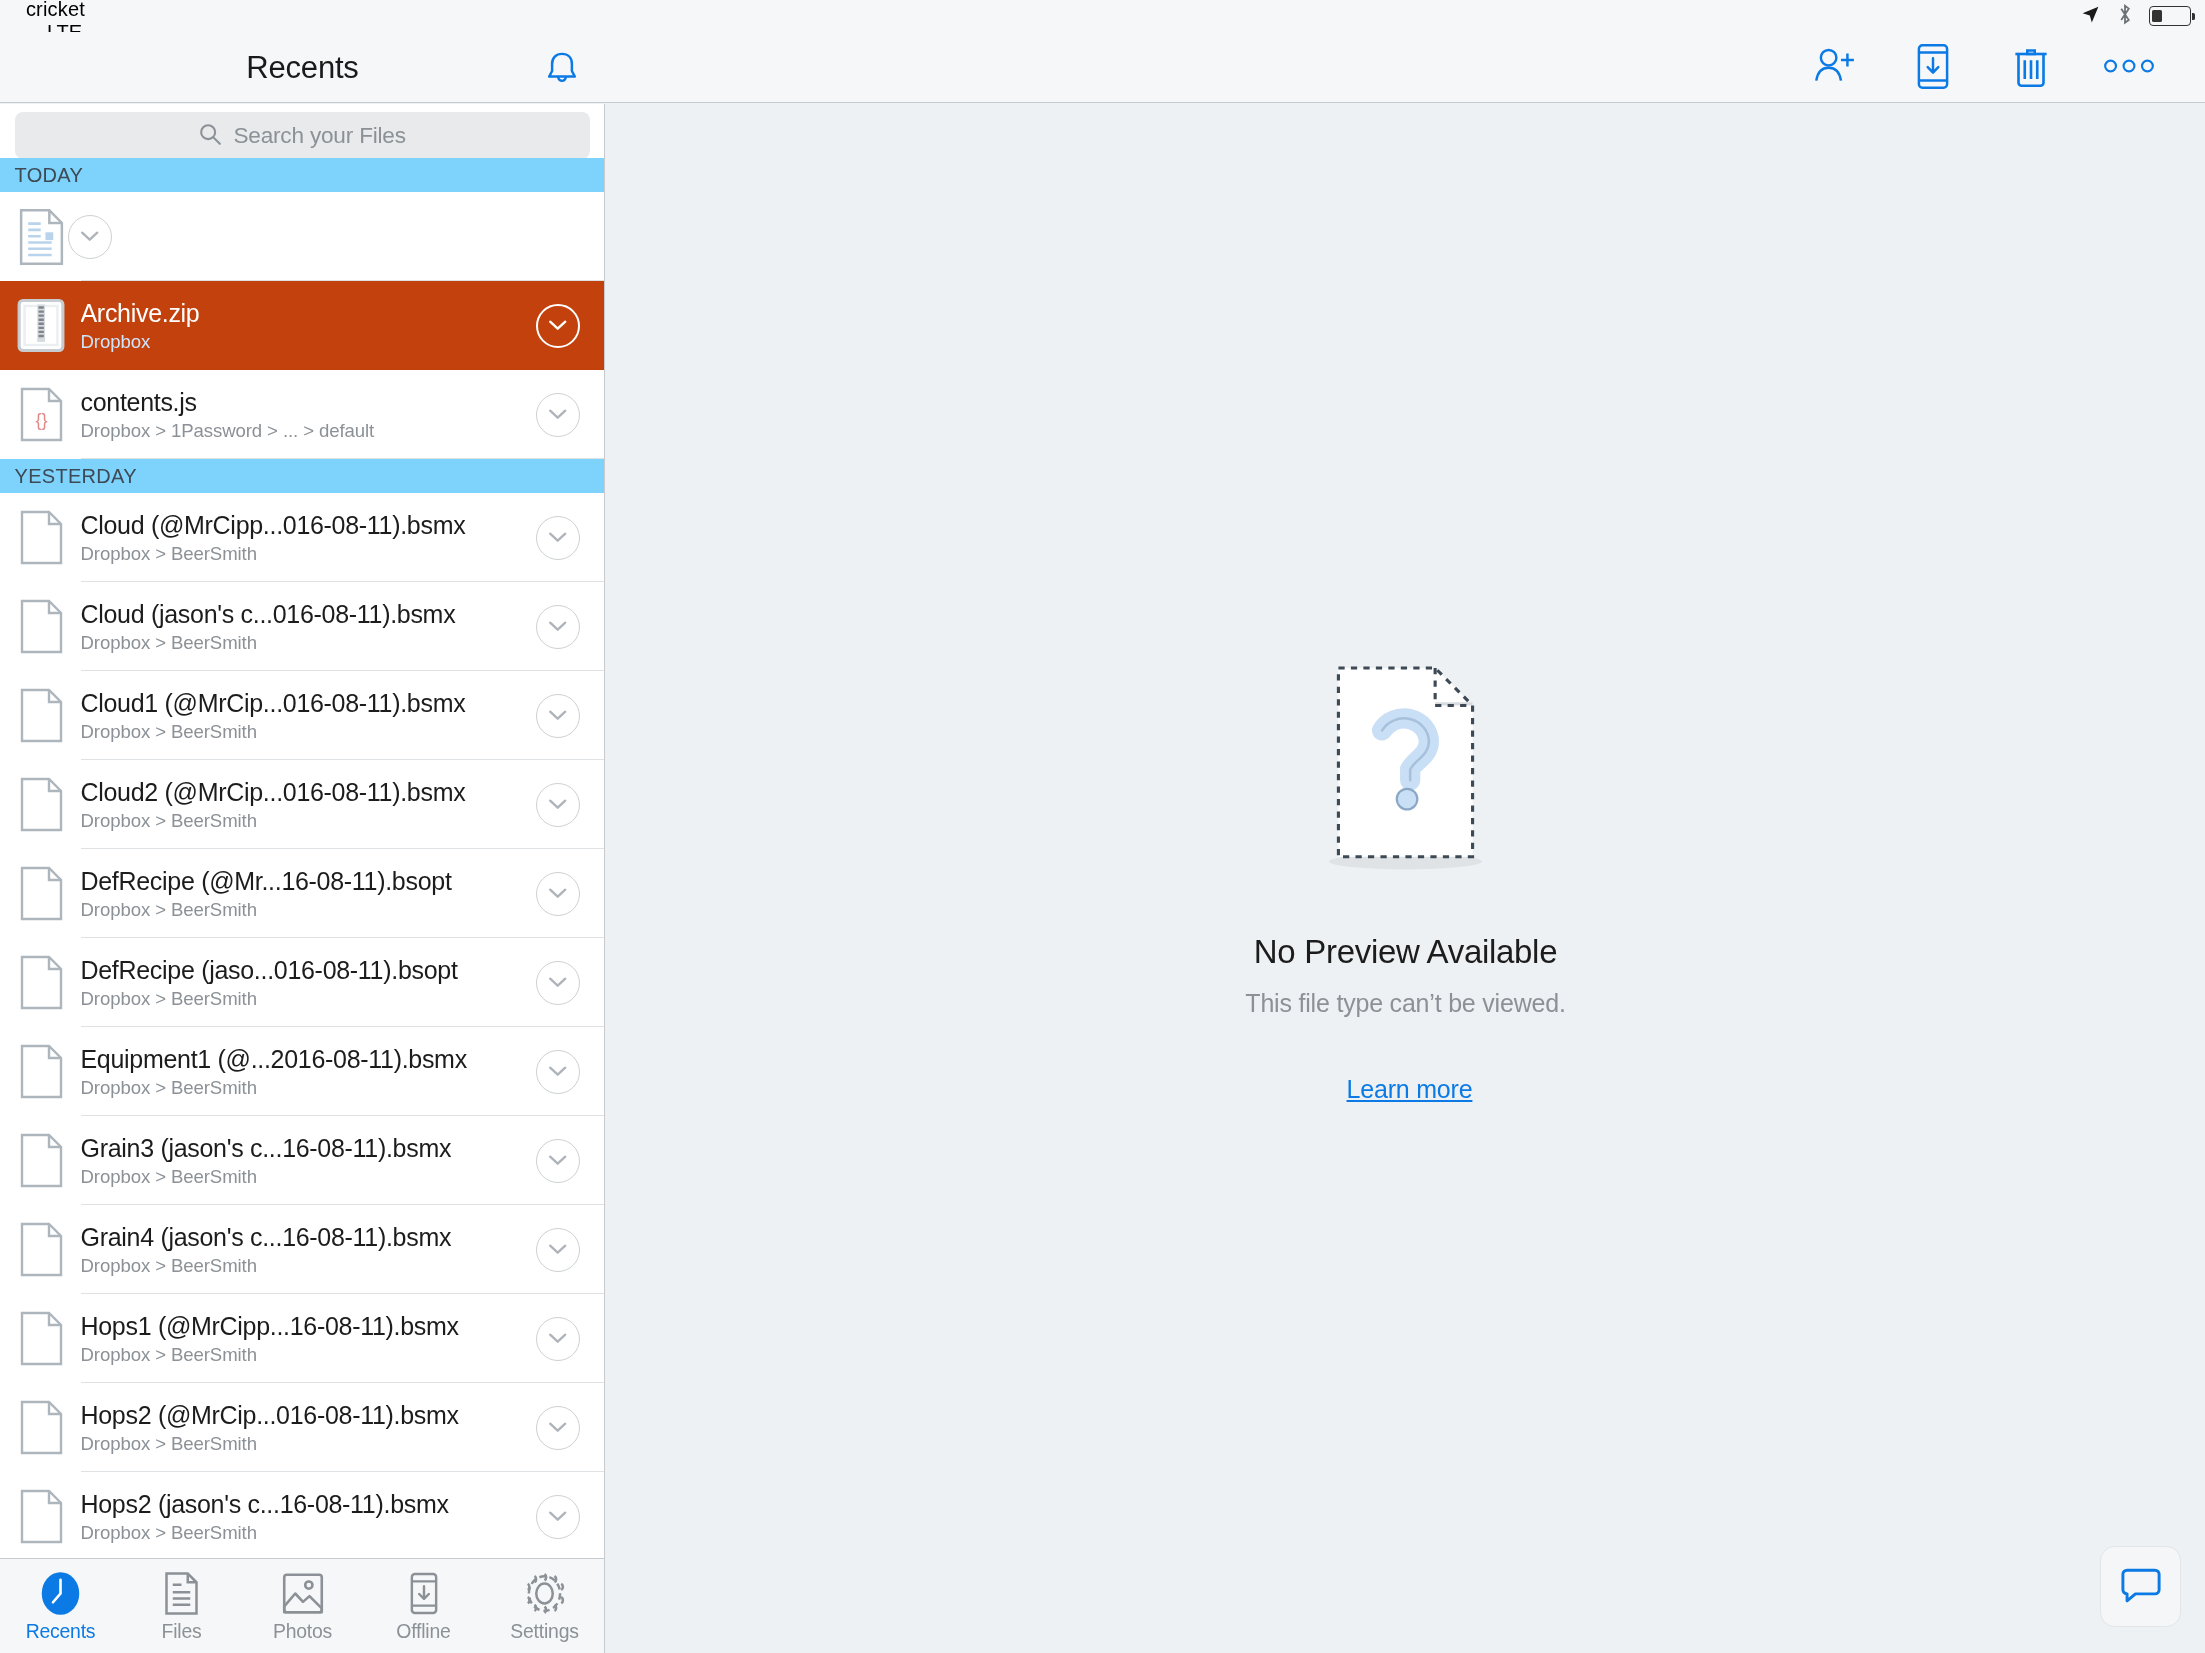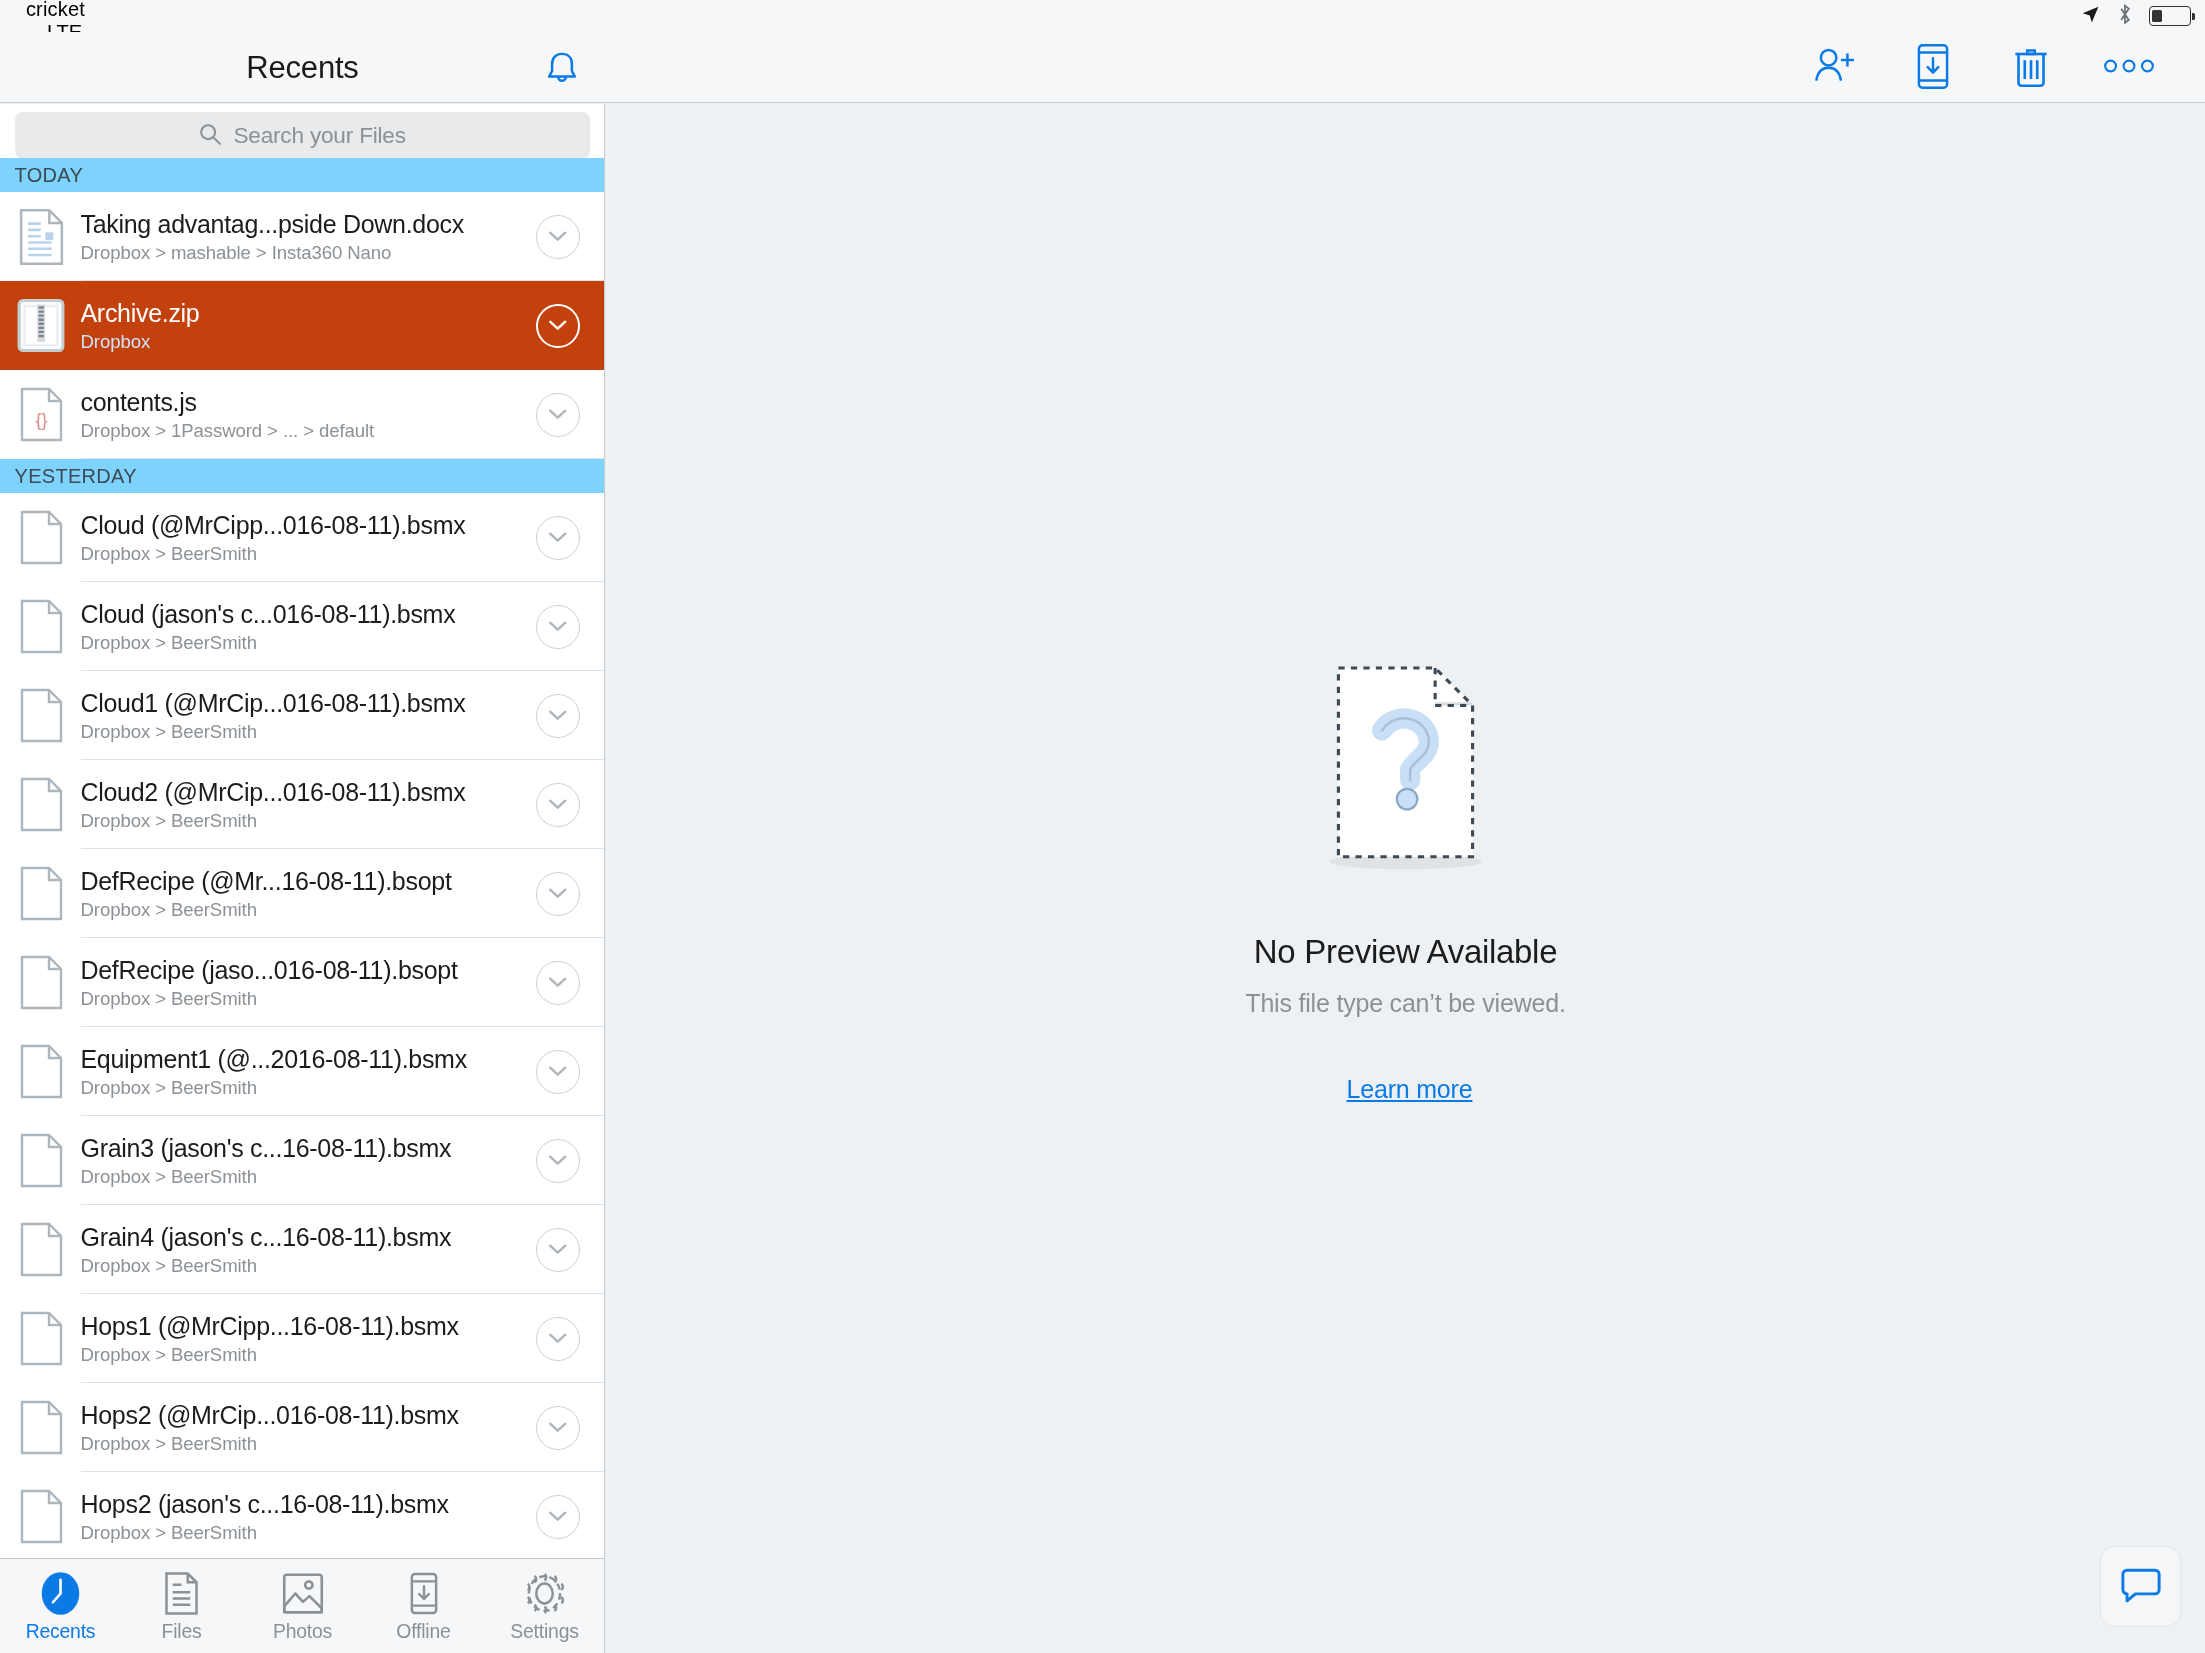--- a/index.html
+++ b/index.html
@@ -230,24 +230,20 @@
   <div id="file-list">
       <div class="sec-head">TODAY</div>
       <div class="row">
         <div class="f-icon">
           <svg width="47" height="58" viewBox="0 0 30 37">
             <path d="M2 1.5 h18 l8 8 v26 h-26 z" fill="#fff" stroke="#aeb6bd" stroke-width="1.6"></path>
             <path d="M20 1.5 v8 h8" fill="none" stroke="#aeb6bd" stroke-width="1.6"></path>
             <path d="M6.5 10 h8 M6.5 14 h8 M6.5 18 h8 M6.5 22 h15 M6.5 26 h15 M6.5 30 h15" stroke="#b9d3ec" stroke-width="1.7"></path>
             <rect x="17.5" y="15.5" width="5" height="5" fill="#b9d3ec"></rect>
           </svg>
-        </div>
-        <div class="row-text">
-          <div class="row-title">Taking advantag...pside Down.docx</div>
-          <div class="row-sub">Dropbox &gt; mashable &gt; Insta360 Nano</div>
         </div>
         <div class="chev-btn">
           <svg width="19.4" height="13" viewBox="0 0 18 12">
             <path d="M2 2.5 L9 9 L16 2.5" fill="none" stroke="#aeb4ba" stroke-width="2.2" stroke-linecap="round" stroke-linejoin="round"></path>
           </svg>
         </div>
         <div class="row-sep"></div>
       </div>
       <div class="row sel">
         <div class="f-icon">

